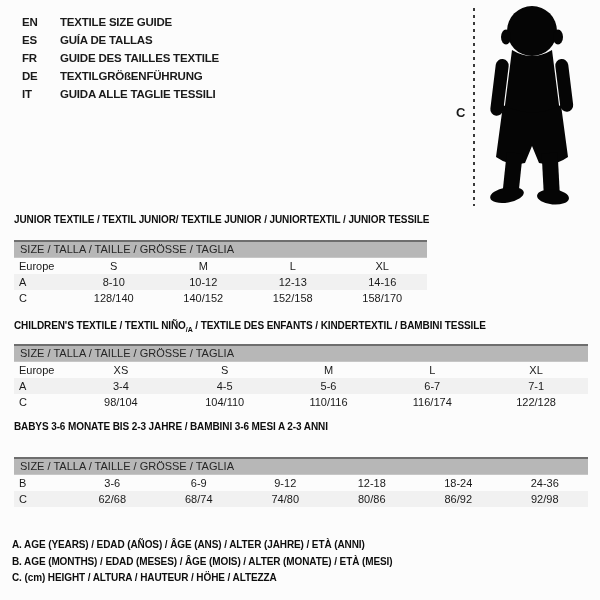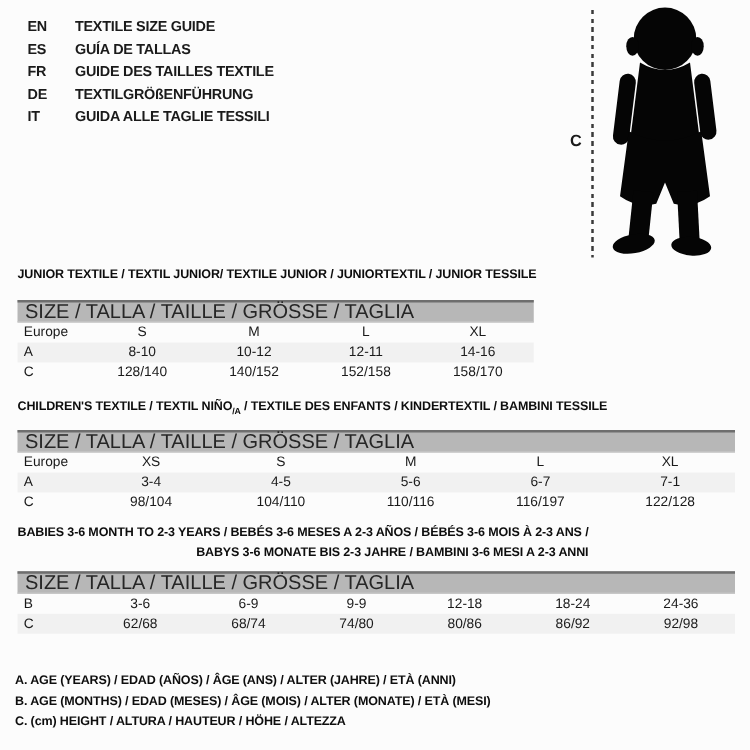--- a/index.html
+++ b/index.html
@@ -20,33 +20,33 @@
   .baby-svg{position:absolute;left:482px;top:5px;}
   .dash-line{
     position:absolute;left:473px;top:8px;width:2px;height:198px;
     background:repeating-linear-gradient(to bottom,#3a3a3a 0px,#3a3a3a 3.5px,transparent 3.5px,transparent 7px);
   }
   .cmark{position:absolute;left:456px;top:105px;font-weight:bold;font-size:13px;}
   
   .sec-title{
     position:absolute;left:14px;
     font-weight:bold;font-size:10px;letter-spacing:-0.1px;
-    white-space:nowrap;color:#0d0d0d;text-align:right;
+    white-space:nowrap;color:#0d0d0d;
   }
   .sec-title sub{font-size:7px;}
   .two-line{line-height:15.5px;}
   
   .tbl{position:absolute;left:14px;font-size:11px;}
   .tbl-head{
     height:15px;line-height:15px;
     background:#b7b7b7;
     border-top:2px solid #6e6e6e;
     border-bottom:1px solid #c6c6c6;
     padding-left:6px;
-    font-size:16px;color:#262626;
+    font-size:11px;color:#262626;
     white-space:nowrap;
   }
   .trow{display:flex;height:16px;line-height:16px;}
   .trow.alt{background:#f1f1f1;}
   .tlabel{width:50px;padding-left:5px;font-size:11px;}
   .tcell{flex:1;text-align:center;}
   
   .legend{position:absolute;left:12px;top:537px;}
   .legend-line{
     font-weight:bold;font-size:10px;letter-spacing:-0.1px;
@@ -106,21 +106,21 @@
       <div class="tlabel">Europe</div>
       <div class="tcell">S</div>
       <div class="tcell">M</div>
       <div class="tcell">L</div>
       <div class="tcell">XL</div>
     </div>
     <div class="trow alt">
       <div class="tlabel">A</div>
       <div class="tcell">8-10</div>
       <div class="tcell">10-12</div>
-      <div class="tcell">12-11</div>
+      <div class="tcell">12-13</div>
       <div class="tcell">14-16</div>
     </div>
     <div class="trow">
       <div class="tlabel">C</div>
       <div class="tcell">128/140</div>
       <div class="tcell">140/152</div>
       <div class="tcell">152/158</div>
       <div class="tcell">158/170</div>
     </div>
   </div>
@@ -142,36 +142,35 @@
       <div class="tcell">4-5</div>
       <div class="tcell">5-6</div>
       <div class="tcell">6-7</div>
       <div class="tcell">7-1</div>
     </div>
     <div class="trow">
       <div class="tlabel">C</div>
       <div class="tcell">98/104</div>
       <div class="tcell">104/110</div>
       <div class="tcell">110/116</div>
-      <div class="tcell">116/197</div>
+      <div class="tcell">116/174</div>
       <div class="tcell">122/128</div>
     </div>
   </div>
 
   <div class="sec-title two-line" style="top:419px">
-    <div>BABIES 3-6 MONTH TO 2-3 YEARS / BEBÉS 3-6 MESES A 2-3 AÑOS / BÉBÉS 3-6 MOIS À 2-3 ANS /</div>
     <div>BABYS 3-6 MONATE BIS 2-3 JAHRE / BAMBINI 3-6 MESI A 2-3 ANNI</div>
   </div>
   <div class="tbl" style="top:457px;width:574px">
     <div class="tbl-head">SIZE / TALLA / TAILLE / GRÖSSE / TAGLIA</div>
     <div class="trow">
       <div class="tlabel">B</div>
       <div class="tcell">3-6</div>
       <div class="tcell">6-9</div>
-      <div class="tcell">9-9</div>
+      <div class="tcell">9-12</div>
       <div class="tcell">12-18</div>
       <div class="tcell">18-24</div>
       <div class="tcell">24-36</div>
     </div>
     <div class="trow alt">
       <div class="tlabel">C</div>
       <div class="tcell">62/68</div>
       <div class="tcell">68/74</div>
       <div class="tcell">74/80</div>
       <div class="tcell">80/86</div>

